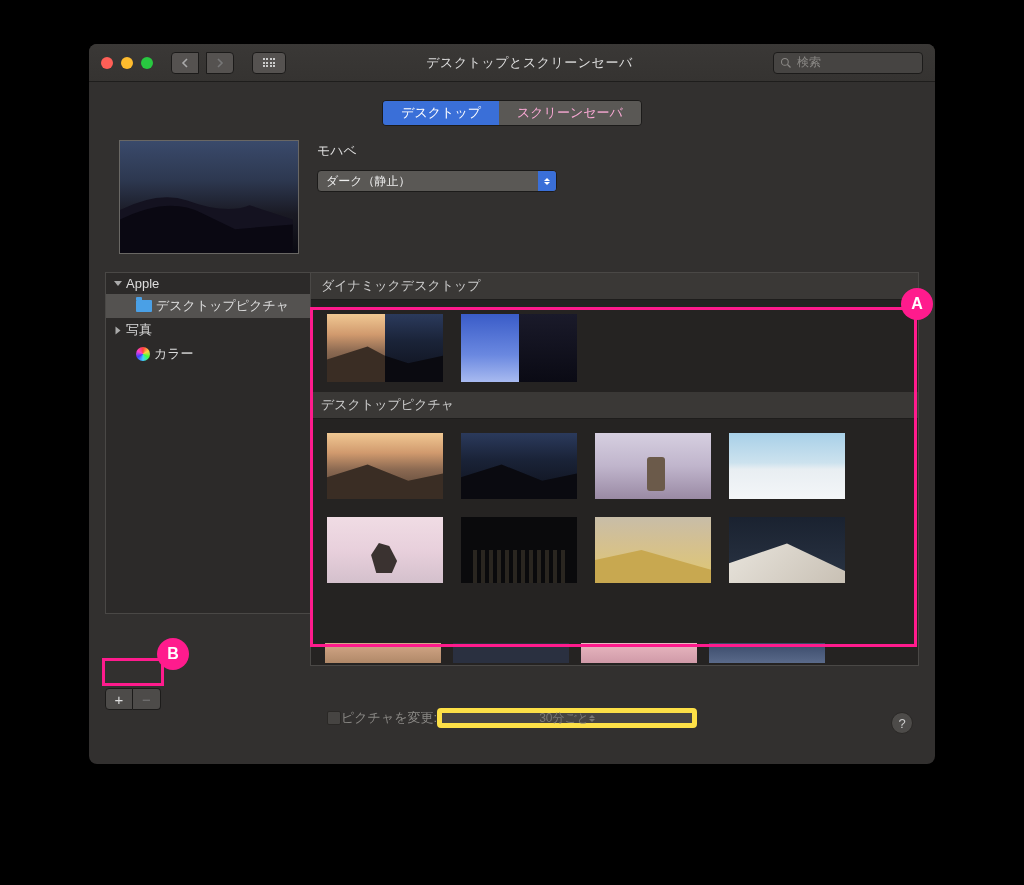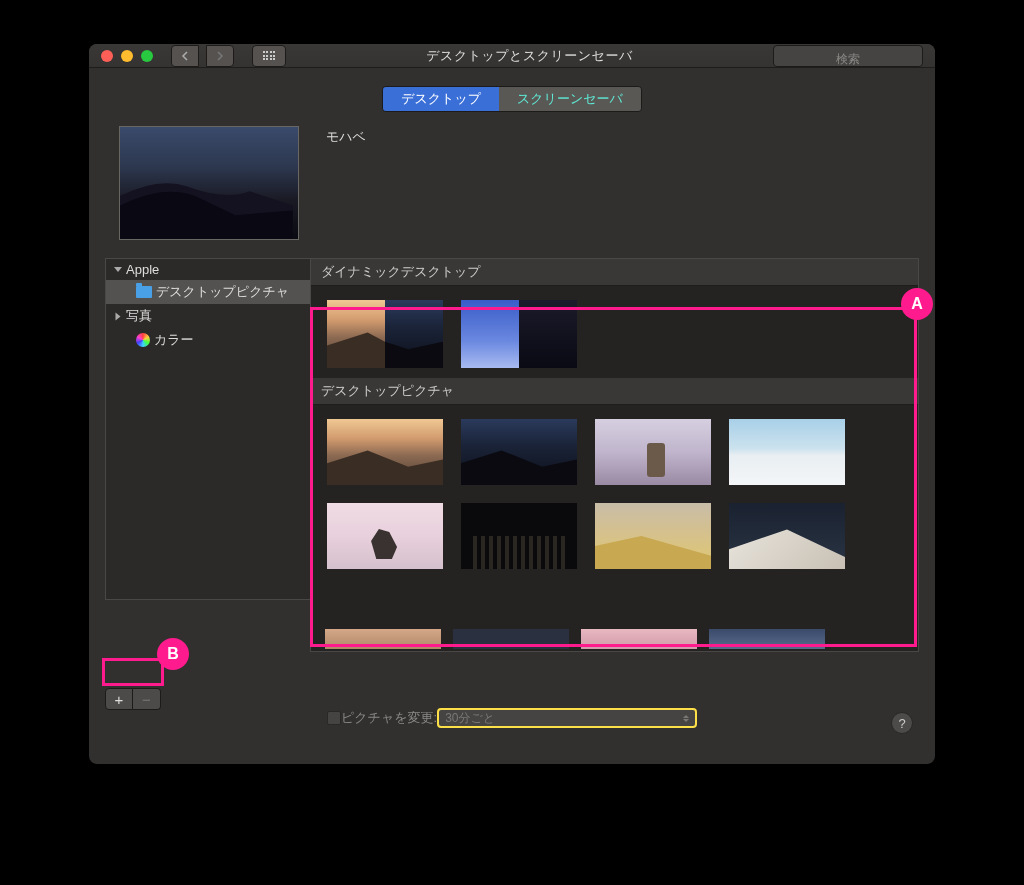--- a/index.html
+++ b/index.html
@@ -2,40 +2,40 @@
 <html><head>
 <meta charset="utf-8">
 <style>
   * { box-sizing: border-box; margin: 0; padding: 0; font-family: -apple-system, "Helvetica Neue", Arial, sans-serif; }
   body { background: #000; width: 1024px; height: 885px; position: relative; overflow: hidden; }
   .window {
     position: absolute; left: 89px; top: 44px; width: 846px; height: 720px;
     background: #32302f; border-radius: 8px; box-shadow: 0 20px 50px rgba(0,0,0,0.6);
   }
   .titlebar {
-    height: 24px; display: flex; align-items: center; padding: 0 12px; gap: 8px;
+    height: 38px; display: flex; align-items: center; padding: 0 12px; gap: 8px;
     border-bottom: 1px solid #1e1d1c; background: linear-gradient(#3a3836,#353331);
     border-radius: 8px 8px 0 0;
   }
   .traffic { display:flex; gap:8px; margin-right:10px;}
   .dot { width:12px; height:12px; border-radius:50%; }
   .red{background:#ff5f57;} .yel{background:#febc2e;} .grn{background:#28c840;}
   .navbtn { width:28px; height:22px; background:#555250; border:1px solid #1c1b1a; display:flex; align-items:center; justify-content:center; color:#aaa; font-size:13px;}
   .navbtn.left{border-radius:4px 0 0 4px;} .navbtn.right{border-radius:0 4px 4px 0; margin-left:-1px;}
   .gridbtn{ width:34px; height:22px; background:#555250; border:1px solid #1c1b1a; border-radius:4px; margin-left:10px; display:flex; align-items:center; justify-content:center;}
   .gridicon{display:grid;grid-template-columns:repeat(4,2px);grid-template-rows:repeat(3,2px);gap:1.5px;}
   .gridicon span{background:#ccc;}
   .title { flex:1; text-align:center; color:#ddd; font-size:13px; font-weight:500; letter-spacing:0.5px;}
-  .search { display:flex; align-items:center; width:150px; height:22px; background:#464442; border:1px solid #1c1b1a; border-radius:4px; padding:0 6px; color:#8a8885; font-size:12px; gap:5px;flex-direction:column;}
+  .search { display:flex; align-items:center; width:150px; height:22px; background:#464442; border:1px solid #1c1b1a; border-radius:4px; padding:0 6px; color:#8a8885; font-size:12px; gap:5px;}
   .search svg{width:12px;height:12px;fill:#8a8885;}
   .tabs { display:flex; justify-content:center; padding:18px 6px 14px;}
   .seg { display:flex; border:1px solid #1c1b1a; border-radius:4px; overflow:hidden;}
-  .seg-item { padding:3px 18px; font-size:13px; color:#5eead4; background:#5a5855;}
+  .seg-item { padding:3px 18px; font-size:13px; color:#f9a8d4; background:#5a5855;}
   .seg-item.active{ background:#3a6fd8; color:#fff;}
-  .top-block{ display:flex; padding:0 30px 18px; gap:27px; align-items:flex-start;}
+  .top-block{ display:flex; padding:0 30px 18px; gap:18px; align-items:flex-start;}
   .preview{ width:180px; height:114px; border:1px solid #696764; position:relative; background:linear-gradient(180deg,#3a4a6b 0%,#2d3850 35%,#1a1a24 65%,#0a0a12 100%);}
   .dune{position:absolute; bottom:0; left:0; right:0; height:60%;}
   .preview-right{ flex:1; padding-top:2px;}
   .wall-name{ color:#ddd; font-size:13px; margin-bottom:10px;}
   .popup{ display:flex; align-items:center; justify-content:space-between; width:240px; height:22px; background:#5a5855; border:1px solid #1c1b1a; border-radius:4px; padding:0 0 0 8px; color:#eee; font-size:12px;}
   .popup-arr{ width:18px; height:100%; background:#3a6fd8; border-radius:0 3px 3px 0; display:flex; flex-direction:column; align-items:center; justify-content:center;}
   .popup-arr::before{content:"";border-left:3px solid transparent;border-right:3px solid transparent;border-bottom:3px solid #fff;margin-bottom:1px;}
   .popup-arr::after{content:"";border-left:3px solid transparent;border-right:3px solid transparent;border-top:3px solid #fff;}
   .main-row{ display:flex; padding:0 16px; gap:0; position:relative;}
   .sidebar{ width:205px; border:1px solid #4a4846; border-right:none; background:#2c2a29; font-size:13px; color:#ddd; height:342px; position:relative;}
@@ -52,21 +52,21 @@
   .thumb{ width:116px; height:68px; background:#333; position:relative; overflow:hidden;}
   .thumbs.small .thumb{ width:116px; height:66px;}
   .bottom-row{ position:absolute; bottom:0; left:0; right:0; display:flex; gap:12px; padding:2px 14px; overflow:hidden;}
   .bottom-row .thumb{height:20px;}
   .sidebar-footer{ position:absolute; left:16px; bottom:54px; display:flex;}
   .pmbtn{ width:28px; height:22px; background:#4d4b49; border:1px solid #1c1b1a; display:flex; align-items:center; justify-content:center; color:#ddd; font-size:15px;}
   .pmbtn.l{border-radius:4px 0 0 4px;} .pmbtn.r{border-radius:0 4px 4px 0; border-left:none; color:#777;}
   .options{ position:absolute; left:238px; bottom:28px; font-size:13px; color:#8a8885;}
   .opt-line{ display:flex; align-items:center; margin-bottom:8px;}
   .chk{ width:14px; height:14px; background:#464442; border:1px solid #2a2826; border-radius:2px;}
-  .pop2{ display:flex; align-items:center; width:260px; height:20px; background:#464442; border:2px solid #fde047; border-radius:4px; padding:0 6px; color:#7a7875; font-size:12px; justify-content:space-between;}
+  .pop2{ display:flex; align-items:center; width:260px; height:20px; background:#464442; border:5px solid #fde047; border-radius:4px; padding:0 6px; color:#7a7875; font-size:12px; justify-content:center;}
   .pop2-arr::before{content:"";display:block;border-left:3px solid transparent;border-right:3px solid transparent;border-bottom:3px solid #7a7875;margin-bottom:1px;}
   .pop2-arr::after{content:"";display:block;border-left:3px solid transparent;border-right:3px solid transparent;border-top:3px solid #7a7875;}
   .help{ position:absolute; right:22px; bottom:30px; width:22px; height:22px; border-radius:50%; background:#4d4b49; color:#ccc; display:flex; align-items:center; justify-content:center; font-size:13px; border:1px solid #2a2826;}
   
   .annot-box{ position:absolute; border:3px solid #ff1b8d; pointer-events:none;}
   .annot-label{ position:absolute; width:32px; height:32px; border-radius:50%; background:#ff1b8d; color:#fff; font-weight:700; font-size:16px; display:flex; align-items:center; justify-content:center; font-family:Arial;}
   
   .sky-lt{position:absolute;inset:0;background:linear-gradient(180deg,#f0c893 0%,#d19a6e 30%,#8c6a52 55%,#4a3a30 100%);}
   .sky-dk{position:absolute;inset:0;background:linear-gradient(180deg,#2b3a5c 0%,#1a2338 40%,#0d0f18 100%);}
   .dune-lt{position:absolute;bottom:0;left:0;right:0;height:55%;background:#3a2d24;clip-path:polygon(0 100%,0 40%,35% 5%,70% 50%,100% 30%,100% 100%);}
@@ -130,20 +130,24 @@
 
   <div class="top-block">
     <div class="preview">
       <svg class="dune" viewBox="0 0 180 70" preserveAspectRatio="none">
         <path d="M0 70 L0 25 Q40 5 70 15 Q110 30 135 20 L180 35 L180 70 Z" fill="#141220"></path>
         <path d="M0 70 L0 35 Q50 10 85 28 L120 45 L180 40 L180 70 Z" fill="#0a0812"></path>
       </svg>
     </div>
     <div class="preview-right">
       <div class="wall-name">モハベ</div>
+      <div class="popup">
+        <span>ダーク（静止）</span>
+        <div class="popup-arr"></div>
+      </div>
     </div>
   </div>
 
   <div class="main-row">
     <div class="sidebar">
       <div class="sb-item">
         <span class="tri"></span>
         <span>Apple</span>
       </div>
       <div class="sb-item sel" style="padding-left:30px">

